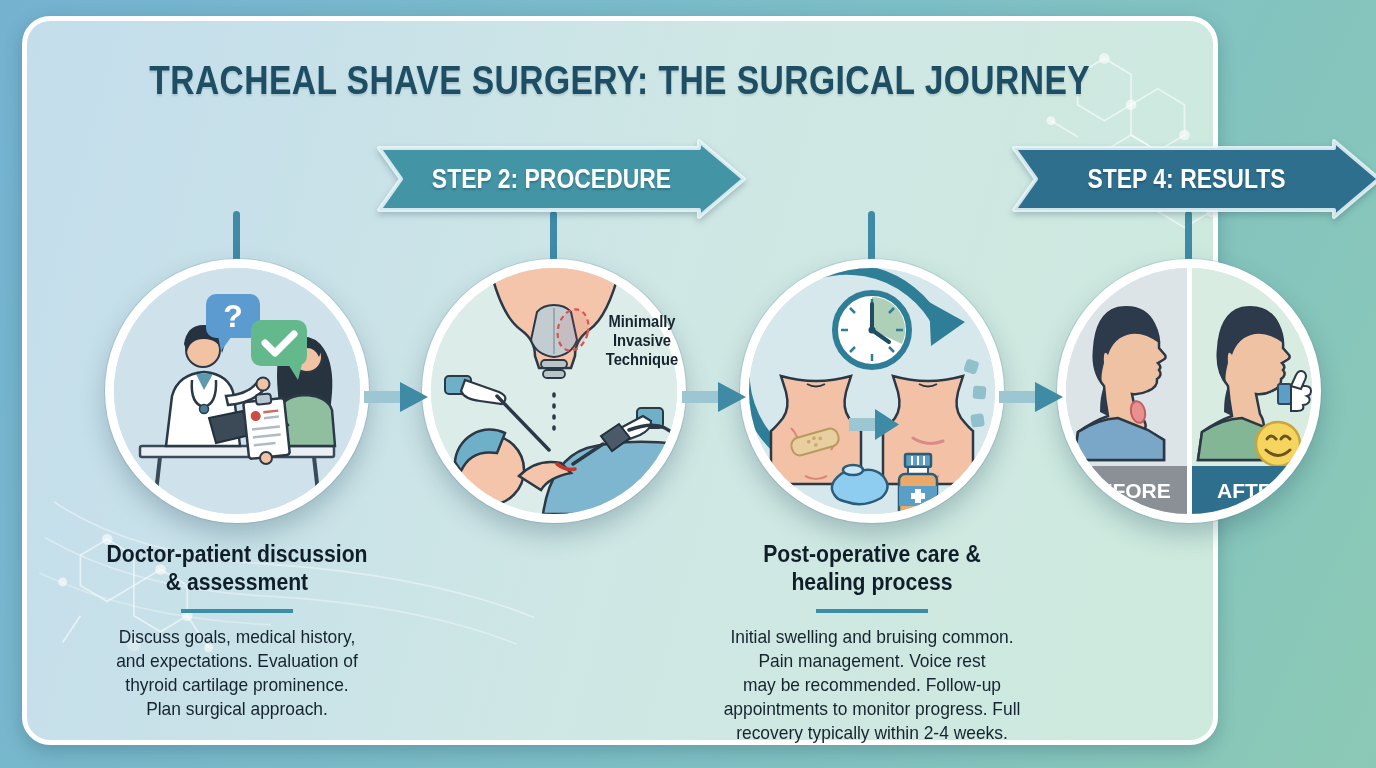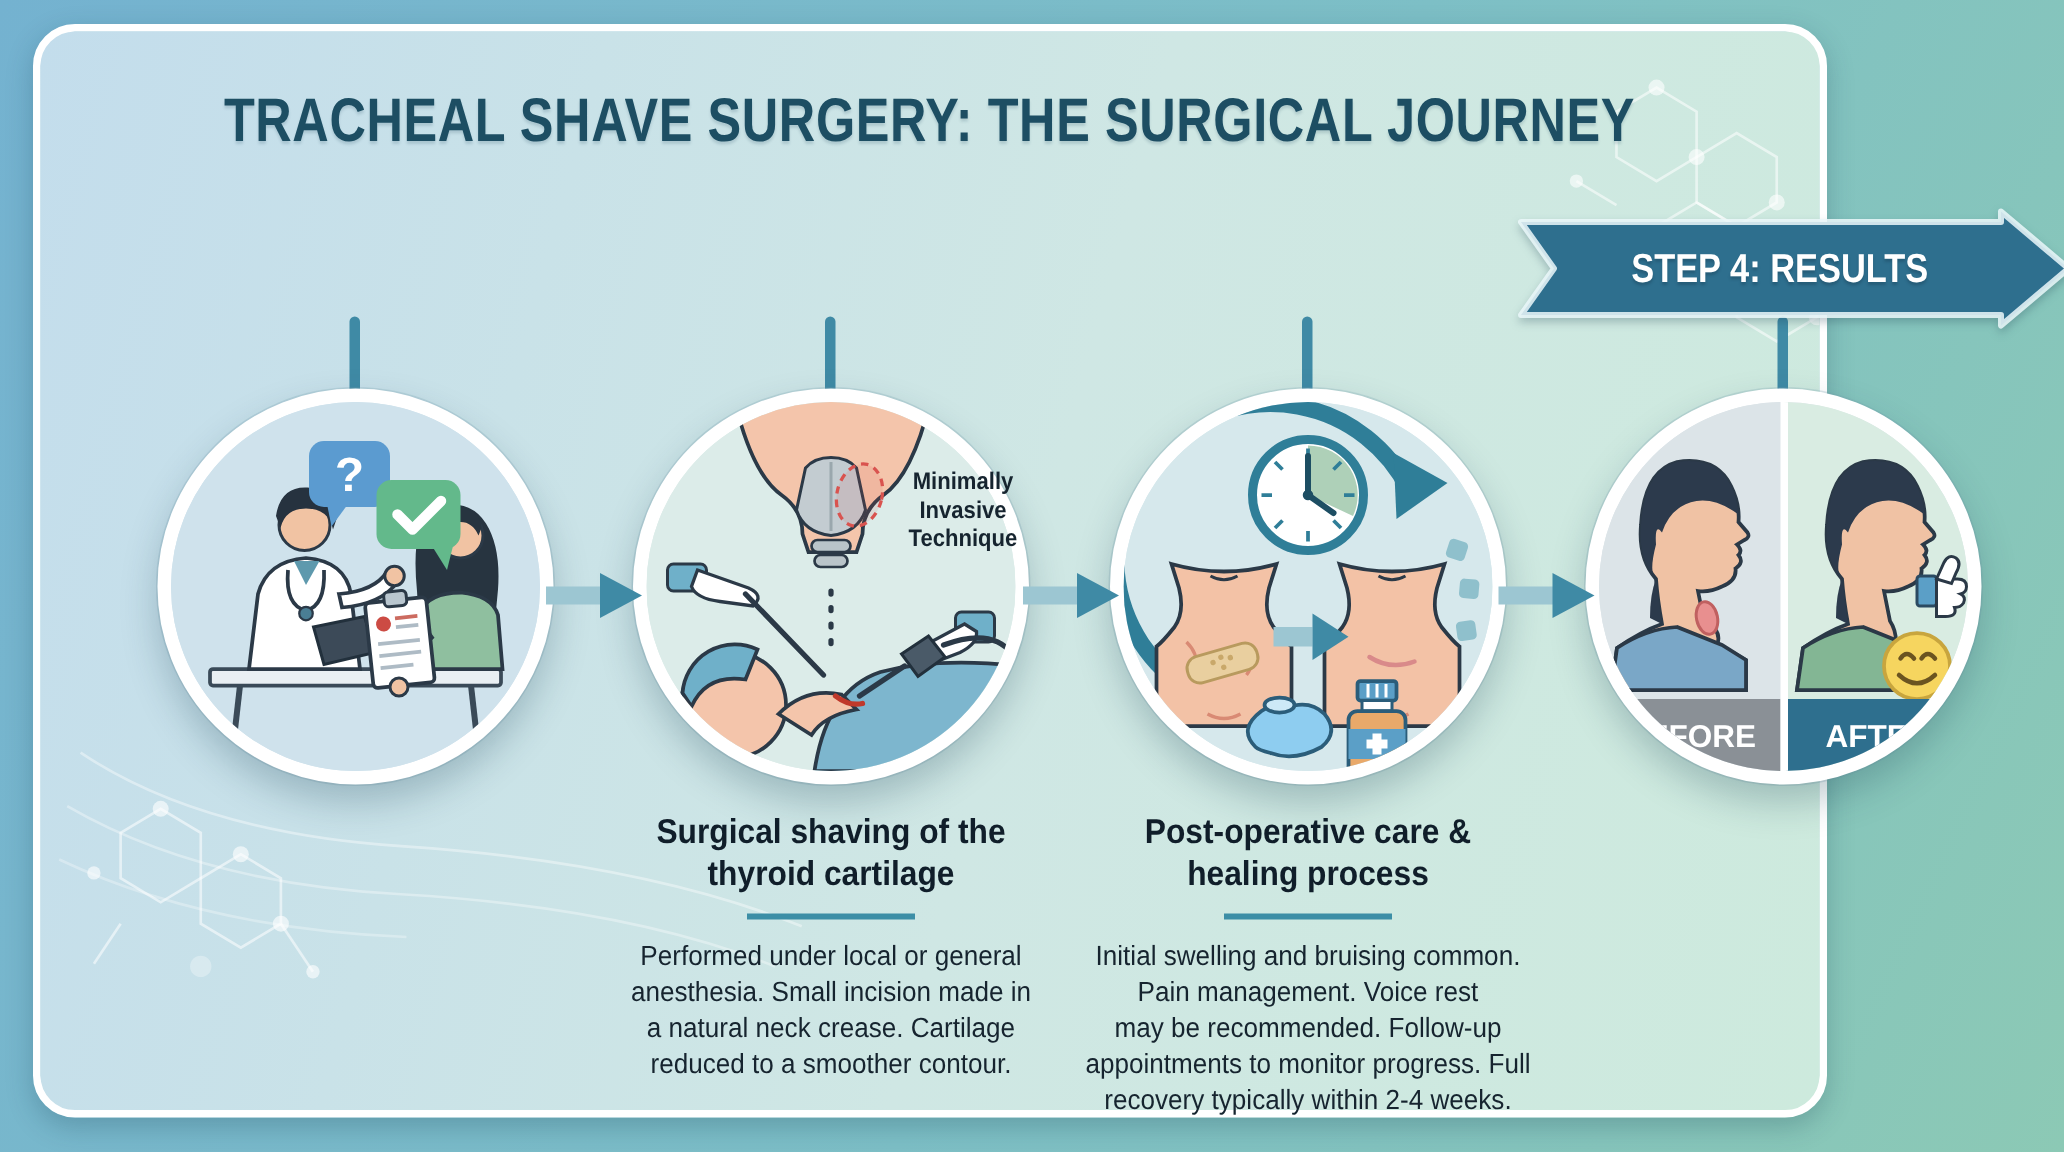--- a/index.html
+++ b/index.html
@@ -95,20 +95,26 @@
         <circle cx="40" cy="630" r="5"></circle>
       <circle cx="204" cy="704" r="5"></circle>
         <circle cx="120" cy="700" r="8" opacity=".5"></circle>
     </g>
   </svg>
 
   <div class="title-wrap">
     <span class="title">TRACHEAL SHAVE SURGERY: THE SURGICAL JOURNEY</span>
   </div>
 
+  <div class="arrow-banner a2">
+    <svg viewBox="0 0 365 76">
+      <polygon points="0,7 320,7 320,0 365,38 320,76 320,69 0,69 22,38" fill="#4394a4" stroke="rgba(235,248,250,0.85)" stroke-width="4" stroke-linejoin="round"></polygon>
+    </svg>
+    <span class="arrow-label">STEP 2: PROCEDURE</span>
+  </div>
   <div class="arrow-banner a4">
     <svg viewBox="0 0 365 76">
       <polygon points="0,7 320,7 320,0 365,38 320,76 320,69 0,69 22,38" fill="#2e6f8e" stroke="rgba(235,248,250,0.85)" stroke-width="4" stroke-linejoin="round"></polygon>
     </svg>
     <span class="arrow-label">STEP 4: RESULTS</span>
   </div>
 
   <div class="stem" style="left:206px"></div>
   <div class="stem" style="left:523px"></div>
   <div class="stem" style="left:841px"></div>
@@ -321,28 +327,28 @@
   </svg>
   <svg class="gap-arrow" style="left:651px" viewBox="0 0 70 36">
     <rect x="4" y="12" width="38" height="12" fill="#9cc6d2"></rect>
     <polygon points="40,3 68,18 40,33" fill="#3f8aa5"></polygon>
   </svg>
   <svg class="gap-arrow" style="left:968px" viewBox="0 0 70 36">
     <rect x="4" y="12" width="38" height="12" fill="#9cc6d2"></rect>
     <polygon points="40,3 68,18 40,33" fill="#3f8aa5"></polygon>
   </svg>
 
-  <div class="col" style="left:347px">
-    <div class="step-heading">Surgical shaving of the
-thyroid cartilage</div>
+  <div class="col" style="left:30px">
+    <div class="step-heading">Doctor-patient discussion
+&amp; assessment</div>
     <div class="divider"></div>
-    <div class="step-body">Performed under local or general
-anesthesia. Small incision made in
-a natural neck crease. Cartilage
-reduced to a smoother contour.</div>
+    <div class="step-body">Discuss goals, medical history,
+and expectations. Evaluation of
+thyroid cartilage prominence.
+Plan surgical approach.</div>
   </div>
   <div class="col" style="left:665px">
     <div class="step-heading">Post-operative care &amp;
 healing process</div>
     <div class="divider"></div>
     <div class="step-body">Initial swelling and bruising common.
 Pain management. Voice rest
 may be recommended. Follow-up
 appointments to monitor progress. Full
 recovery typically within 2-4 weeks.</div>

